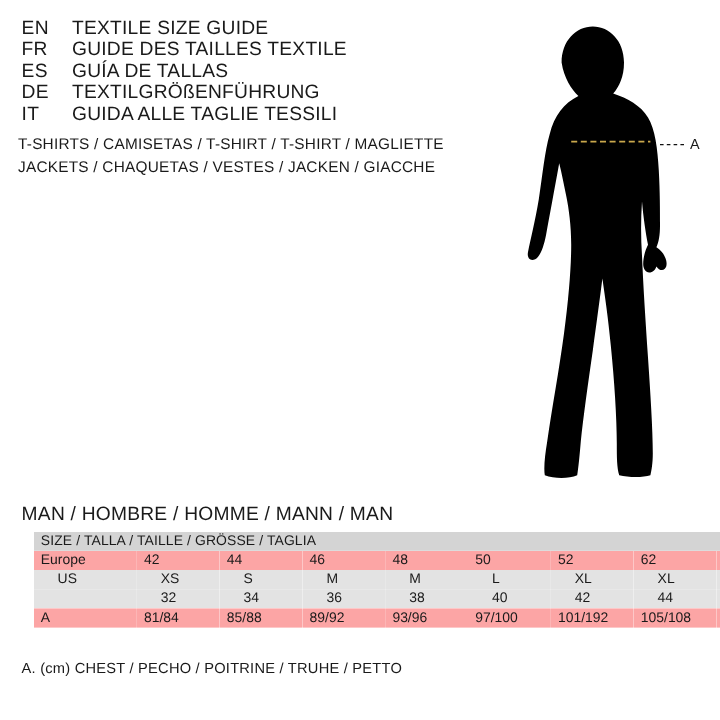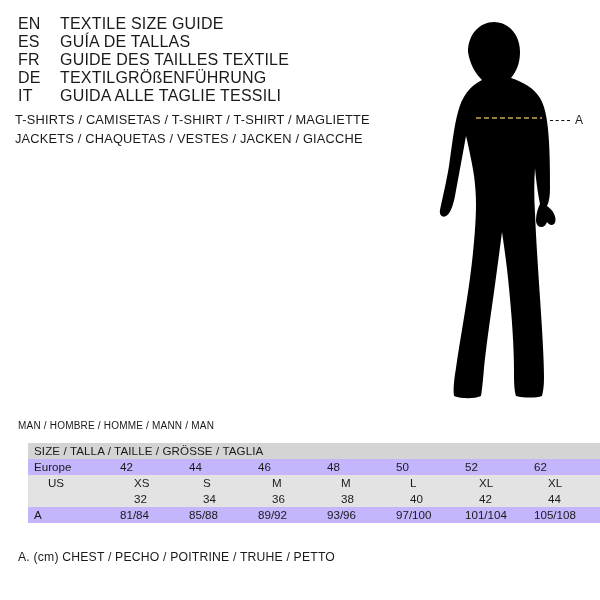--- a/index.html
+++ b/index.html
@@ -78,21 +78,21 @@
     top: 112px;
     width: 20px;
     border-top: 1.4px dashed #111;
   }
 
   
   .man-heading {
     position: absolute;
     left: 18px;
     top: 420px;
-    font-size: 10px;
+    font-size: 16px;
     letter-spacing: 0.2px;
     white-space: nowrap;
   }
 
   
   .table-wrap {
     position: absolute;
     left: 28px;
     top: 443px;
     width: 570px;
@@ -113,21 +113,21 @@
   tr.row-head td {
     background: #d4d4d4;
     font-size: 11.6px;
     letter-spacing: 0.1px;
   }
   tr.row-shade td {
     background: #e3e3e3;
     padding-left: 20px;
   }
   tr.row-plain td {
-    background: #c4b5fd;
+    background: #fca5a5;
   }
   
   col.c0 { width: 86px; }
   col.cx { width: 69px; }
 
   
   .footer-note {
     position: absolute;
     left: 18px;
     top: 550px;
@@ -141,26 +141,26 @@
 <body>
 
 <div class="page">
 
   <div class="lang-block">
     <div class="lang-row">
       <span class="lang-code">EN</span>
       <span class="lang-text">TEXTILE SIZE GUIDE</span>
     </div>
     <div class="lang-row">
+      <span class="lang-code">FR</span>
+      <span class="lang-text">GUIDE DES TAILLES TEXTILE</span>
+    </div>
+    <div class="lang-row">
       <span class="lang-code">ES</span>
       <span class="lang-text">GUÍA DE TALLAS</span>
-    </div>
-    <div class="lang-row">
-      <span class="lang-code">FR</span>
-      <span class="lang-text">GUIDE DES TAILLES TEXTILE</span>
     </div>
     <div class="lang-row">
       <span class="lang-code">DE</span>
       <span class="lang-text">TEXTILGRÖßENFÜHRUNG</span>
     </div>
     <div class="lang-row">
       <span class="lang-code">IT</span>
       <span class="lang-text">GUIDA ALLE TAGLIE TESSILI</span>
     </div>
   </div>
@@ -272,21 +272,21 @@
           <td>44</td>
           <td>46</td>
         </tr>
         <tr class="row-plain">
           <td>A</td>
           <td>81/84</td>
           <td>85/88</td>
           <td>89/92</td>
           <td>93/96</td>
           <td>97/100</td>
-          <td>101/104</td>
+          <td>101/192</td>
           <td>105/108</td>
           <td>109/112</td>
         </tr>
       </tbody>
     </table>
   </div>
 
   <div class="footer-note">A. (cm) CHEST / PECHO / POITRINE / TRUHE / PETTO</div>
 
 </div>

